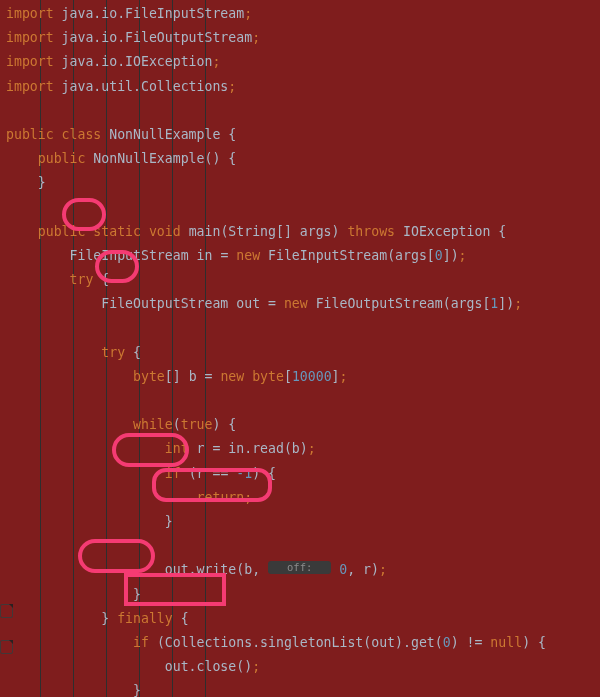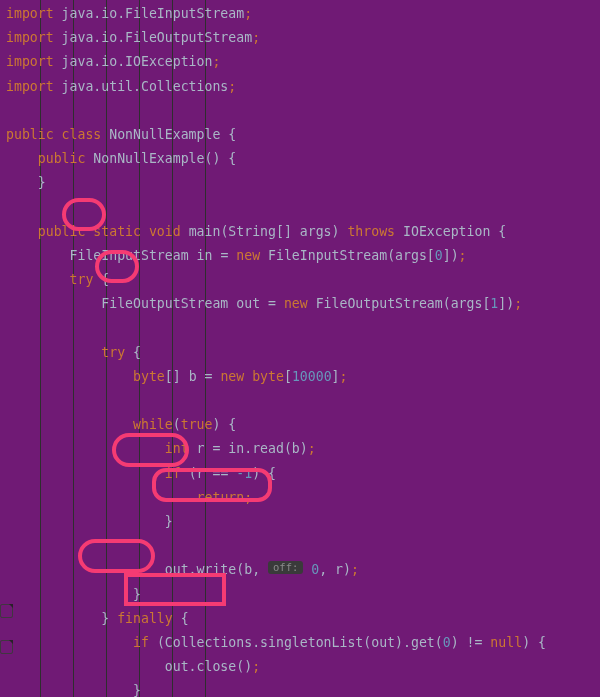--- a/index.html
+++ b/index.html
@@ -4,21 +4,21 @@
 <style>
   html,body{margin:0;padding:0;}
   body{
     width:600px;height:697px;overflow:hidden;
     background:#212121;
     font-family:"DejaVu Sans Mono","Liberation Mono",monospace;
   }
   #editor{
     position:relative;
     width:600px;height:697px;
-    background:#701a75;
+    background:#7f1d1d;
   }
   
   .guide{
     position:absolute;top:0;width:1px;background:#2e2e2e;
   }
   
   .code{
     position:absolute;left:0;top:0;
     margin:0;padding:0;
     font-family:"DejaVu Sans Mono","Liberation Mono",monospace;
@@ -33,21 +33,21 @@
   .id{color:#A9B7C6;}
   .num{color:#6897BB;}
   .sc{color:#CC7832;}
   
   .hint{
     display:inline-block;
     background:#3A3A3A;
     color:#8C8C8C;
     border-radius:3px;
     font-size:10.5px;
-    padding:0 5px;
+    padding:0 19px;
     line-height:13px;
     vertical-align:2px;
     position:relative;
     top:-1px;
   }
   
   .anno{
     position:absolute;
     border:4px solid #F53B73;
     box-sizing:border-box;

